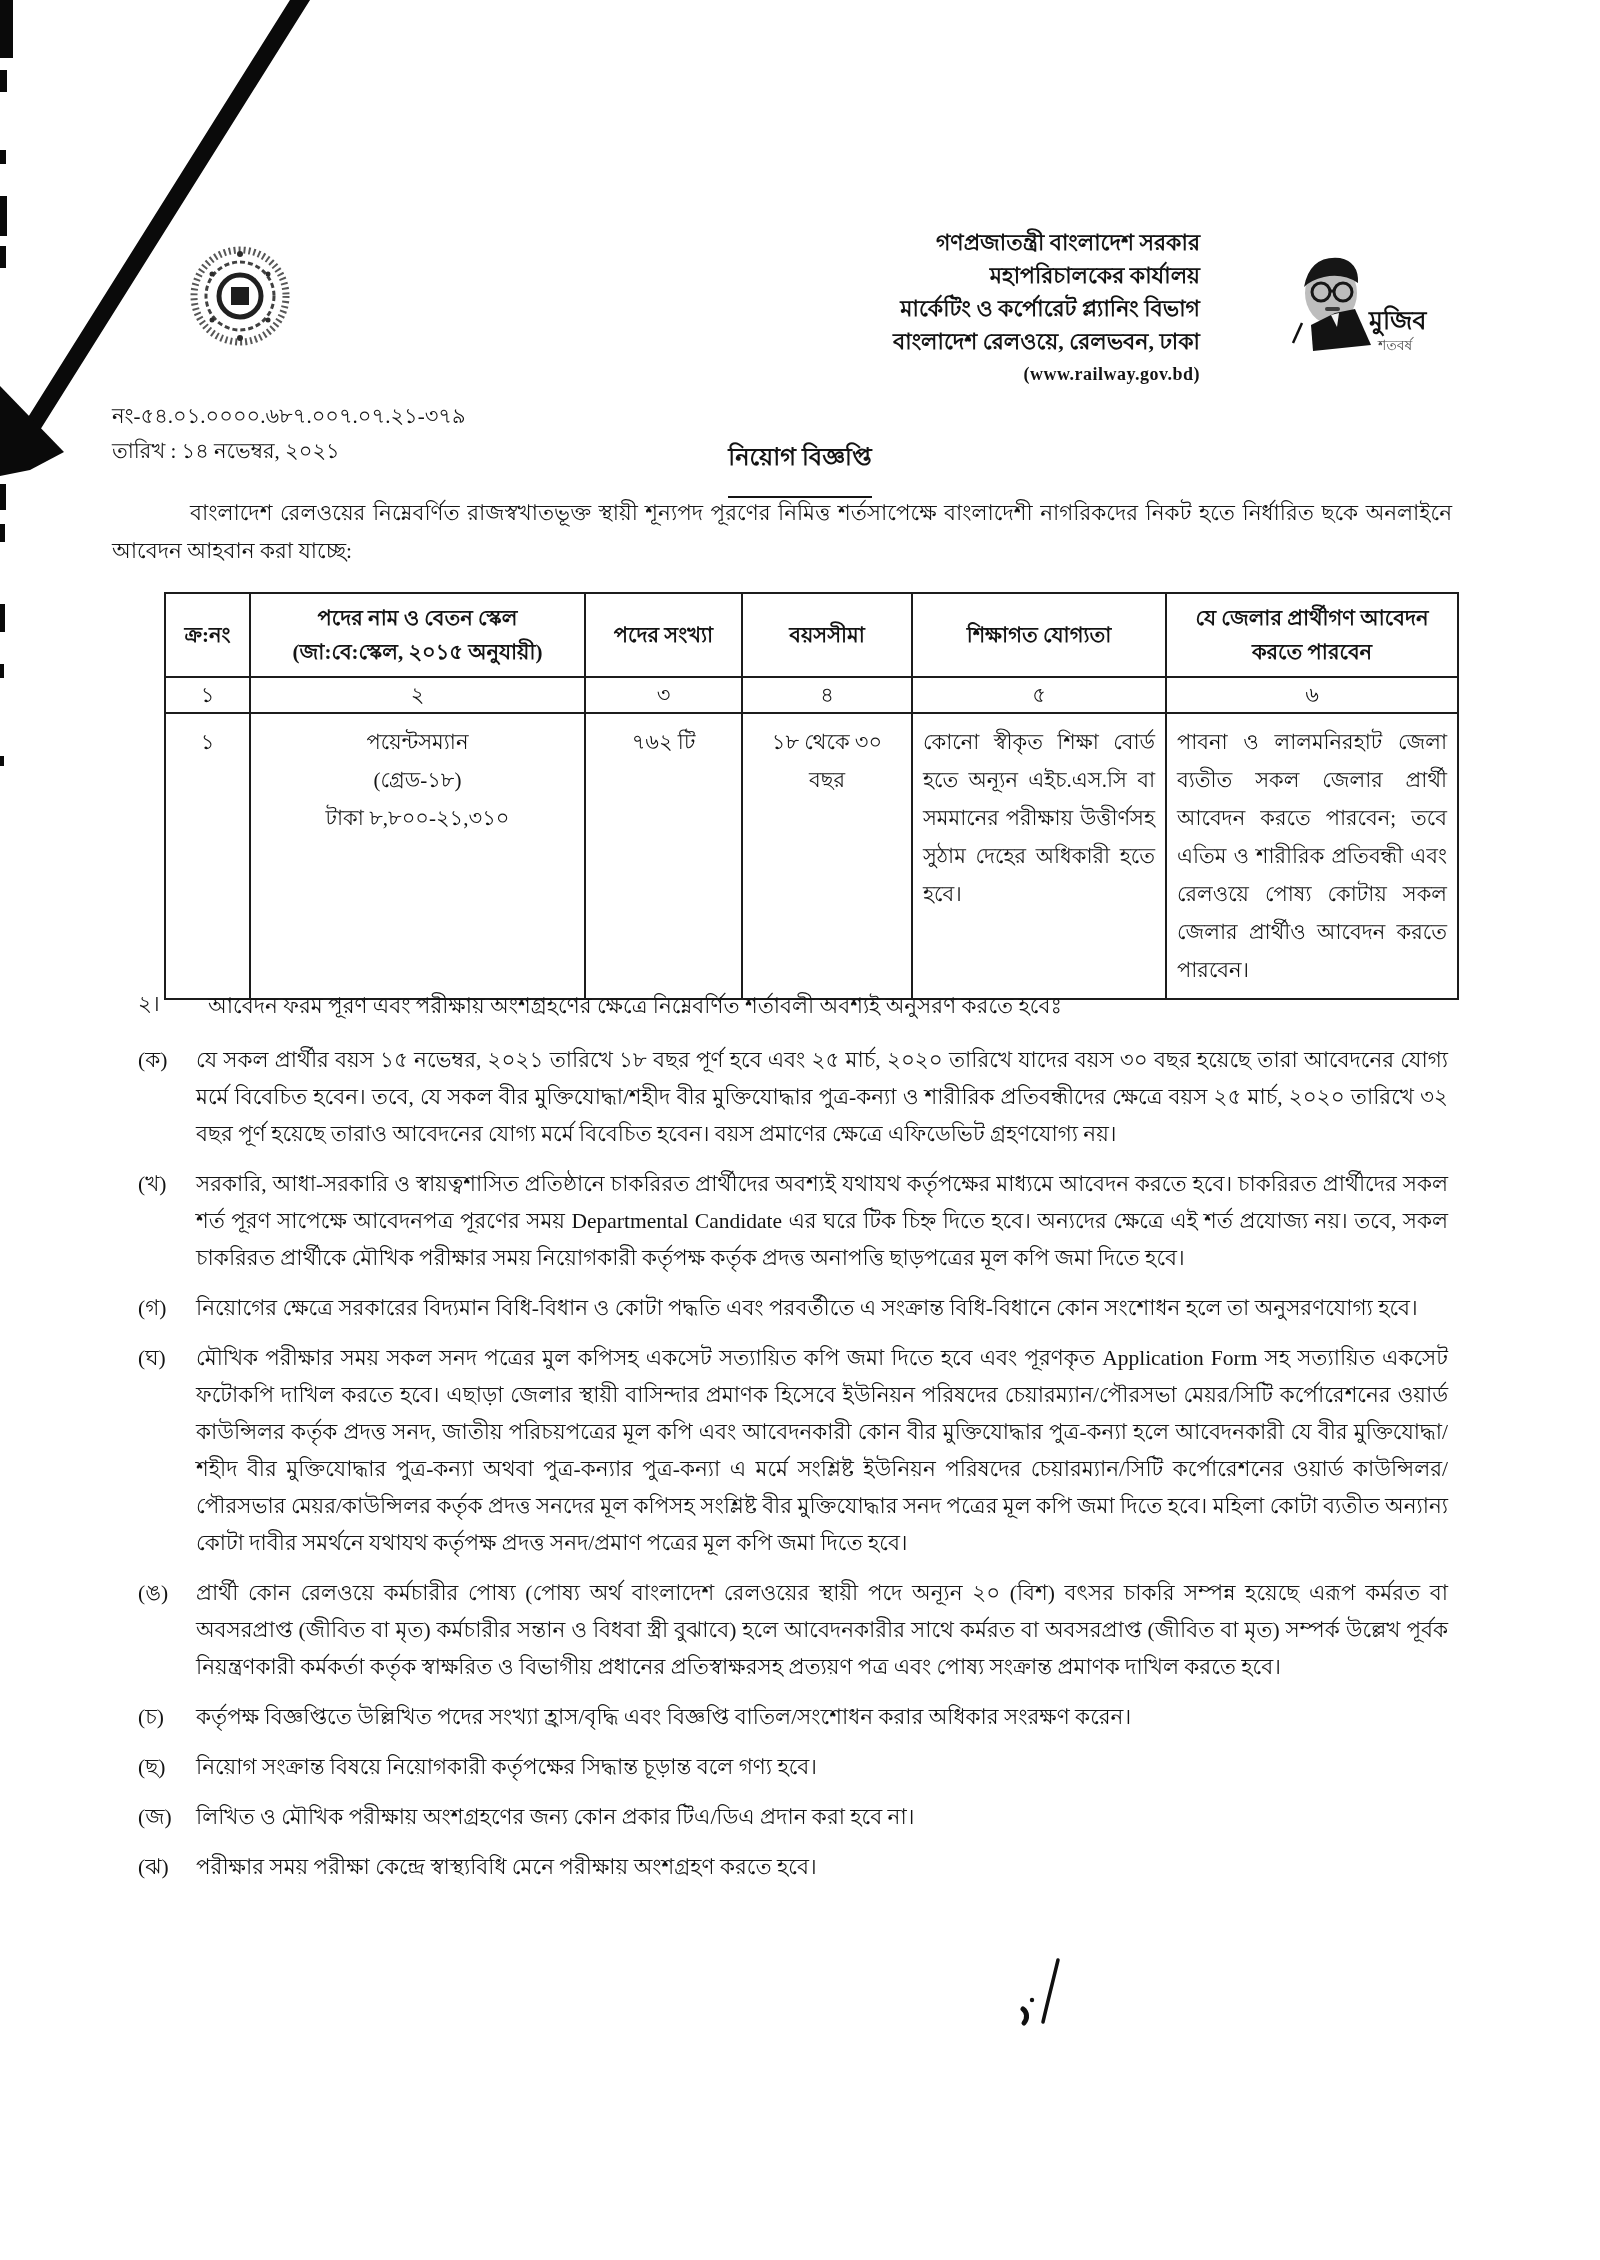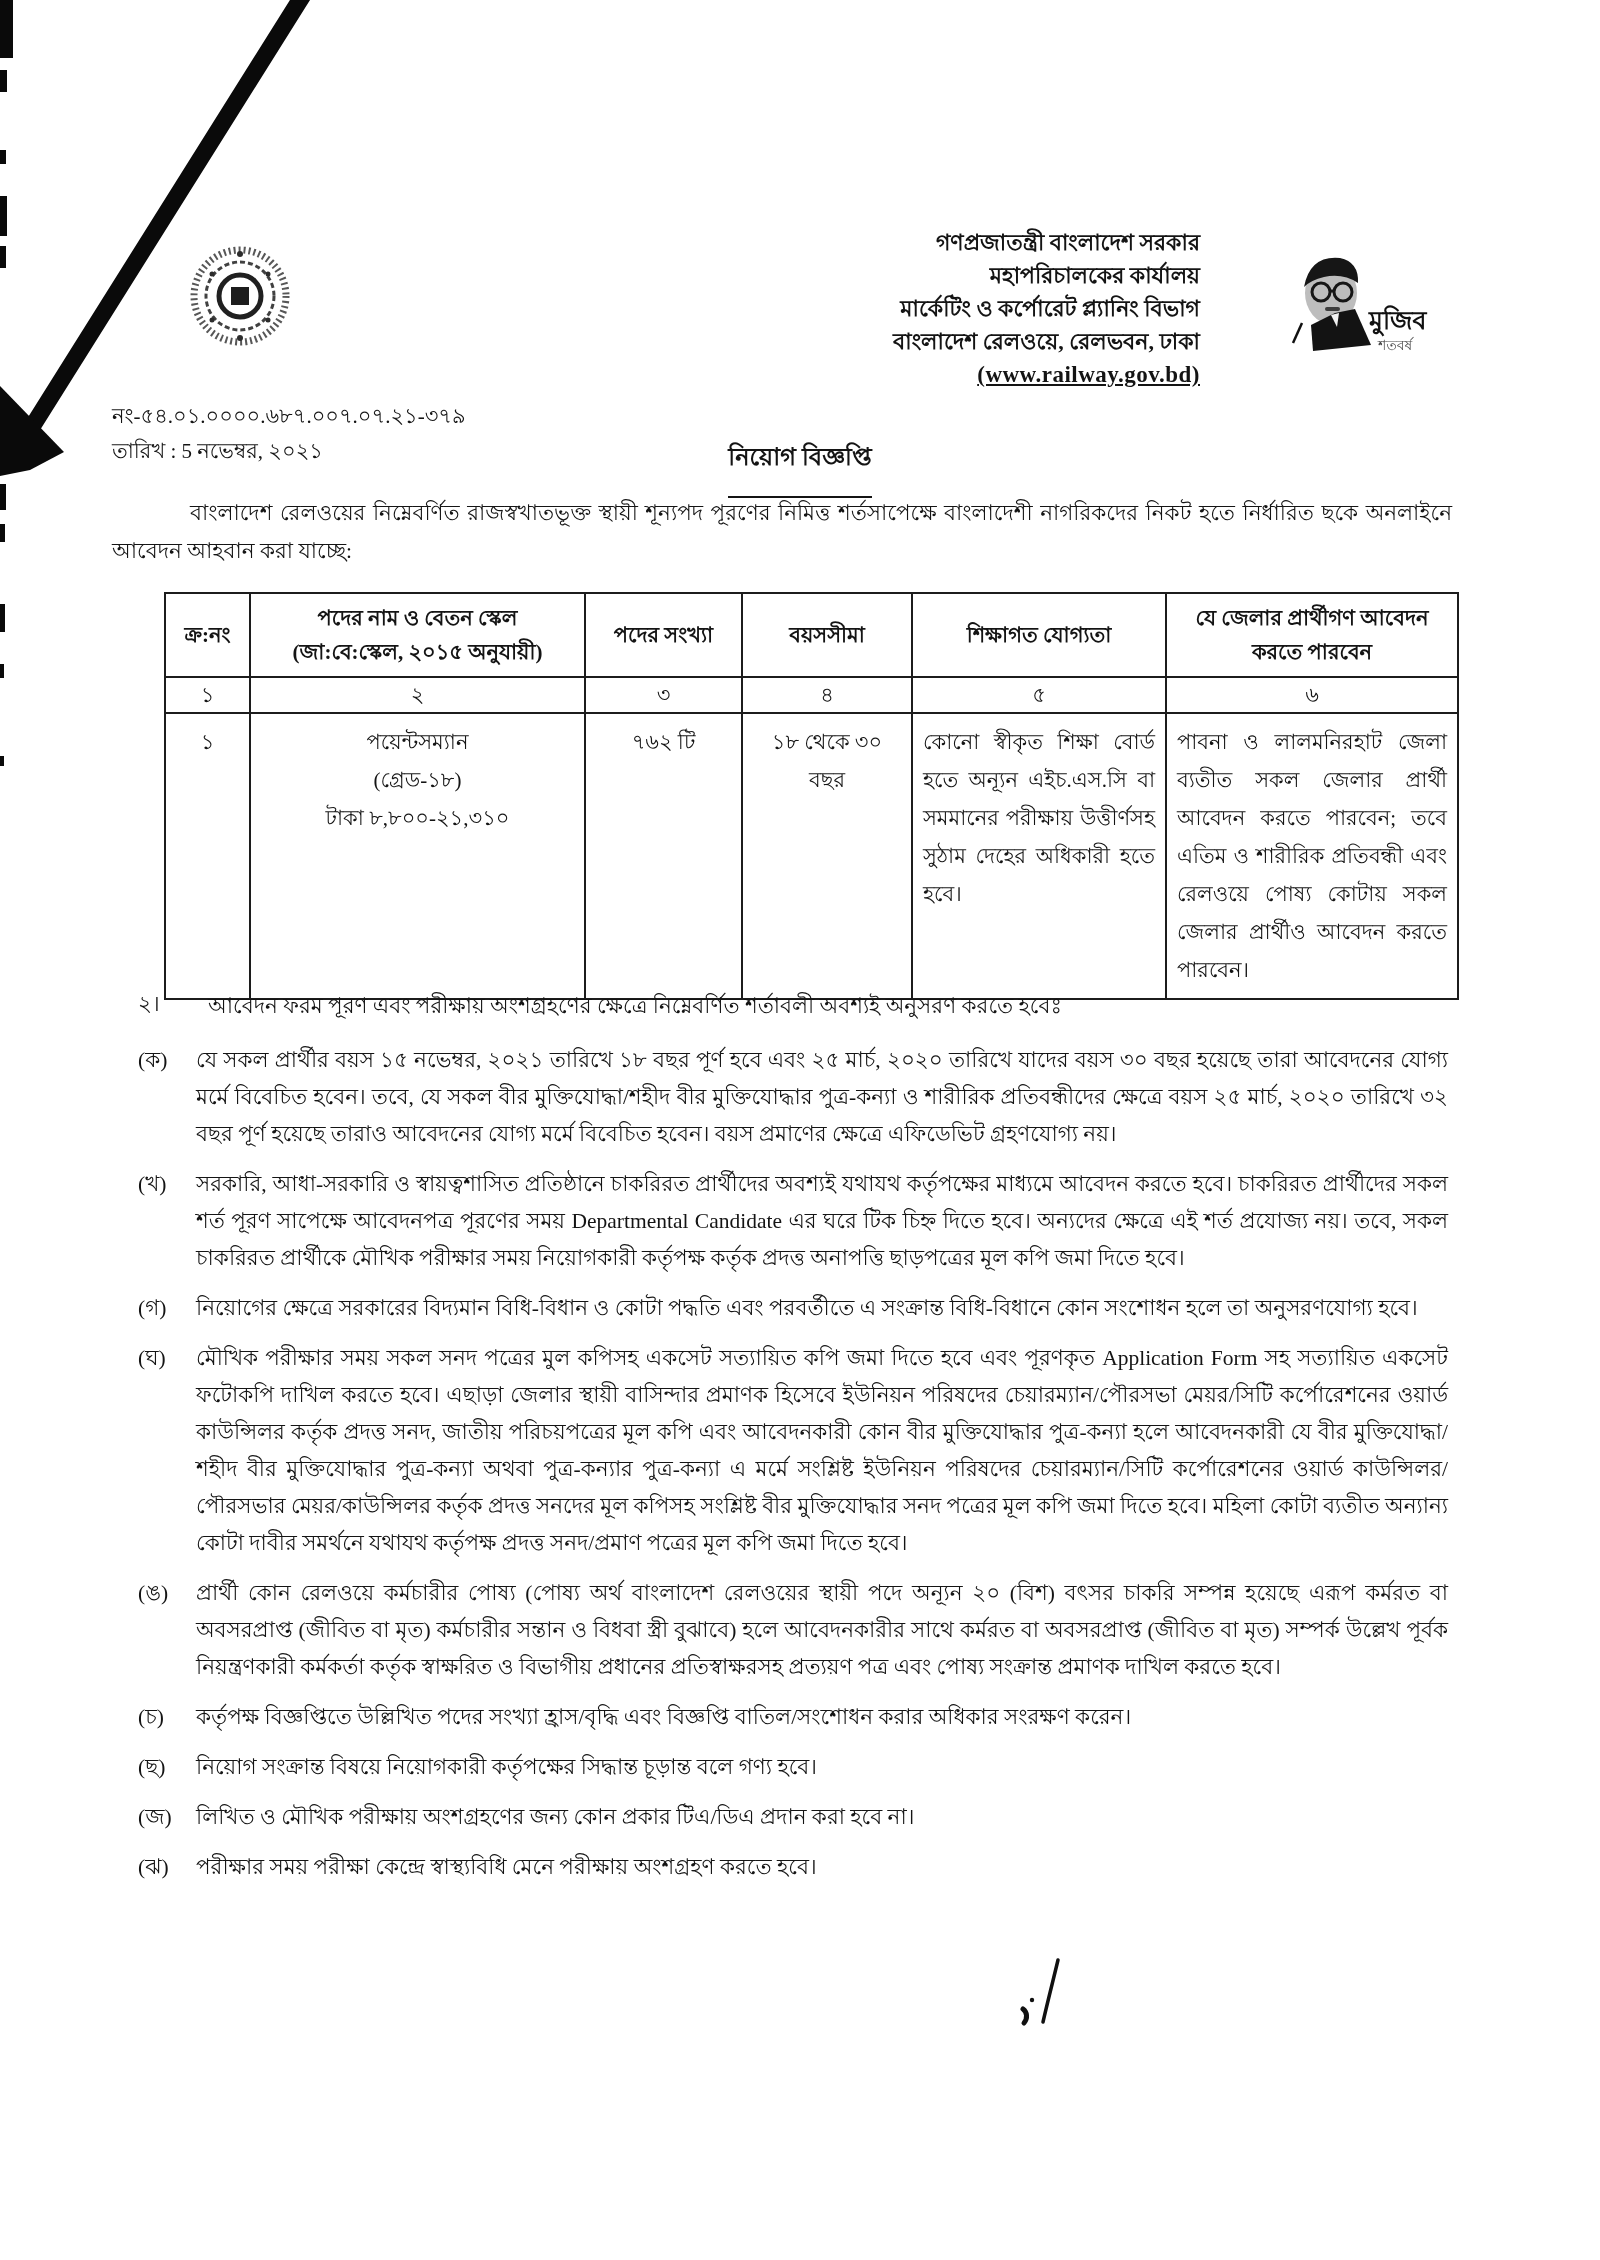--- a/index.html
+++ b/index.html
@@ -6,21 +6,21 @@
   html,body { background:#ffffff; }
   body {
     width:1600px; height:2260px; position:relative; overflow:hidden;
     font-family:"Liberation Serif","DejaVu Serif",serif;
     color:#141414;
   }
   .abs { position:absolute; }
   
   .gov-header { left:400px; top:226px; width:800px; text-align:right;
     font-size:22px; line-height:33px; font-weight:bold; }
-  .gov-header .site { font-size:23px; letter-spacing:0.5px;text-decoration:underline; }
+  .gov-header .site { font-size:18px; letter-spacing:0.5px; }
   .memo-row { left:112px; top:400px; width:1338px; display:flex;
     justify-content:space-between; font-size:21px;flex-direction:column; }
   .notice-title { left:0; top:438px; width:100%; text-align:center; }
   .notice-title span { display:inline-block; font-size:24px; font-weight:bold;
     border-bottom:2px solid #141414; padding-bottom:18px; }
   .intro { left:112px; top:494px; width:1340px; font-size:21.5px;
     line-height:38px; text-align:justify; text-indent:78px; }
   
   table.vtable { left:164px; top:592px; width:1293px; position:absolute;
     border-collapse:collapse; table-layout:fixed; font-size:21px; }
@@ -92,21 +92,21 @@
   <div class="abs gov-header">
     <div>গণপ্রজাতন্ত্রী বাংলাদেশ সরকার</div>
     <div>মহাপরিচালকের কার্যালয়</div>
     <div>মার্কেটিং ও কর্পোরেট প্ল্যানিং বিভাগ</div>
     <div>বাংলাদেশ রেলওয়ে, রেলভবন, ঢাকা</div>
     <div class="site">(www.railway.gov.bd)</div>
   </div>
 
   <div class="abs memo-row">
     <span>নং-৫৪.০১.০০০০.৬৮৭.০০৭.০৭.২১-৩৭৯</span>
-    <span>তারিখ : 5 নভেম্বর, ২০২১</span>
+    <span>তারিখ : ১৪ নভেম্বর, ২০২১</span>
   </div>
 
   <div class="abs notice-title">
     <span>নিয়োগ বিজ্ঞপ্তি</span>
   </div>
 
   <div class="abs intro">বাংলাদেশ রেলওয়ের নিম্নেবর্ণিত রাজস্বখাতভূক্ত স্থায়ী শূন্যপদ পূরণের নিমিত্ত শর্তসাপেক্ষে বাংলাদেশী নাগরিকদের নিকট হতে নির্ধারিত ছকে অনলাইনে আবেদন আহবান করা যাচ্ছে:</div>
 
   <table class="vtable">
     <colgroup>

